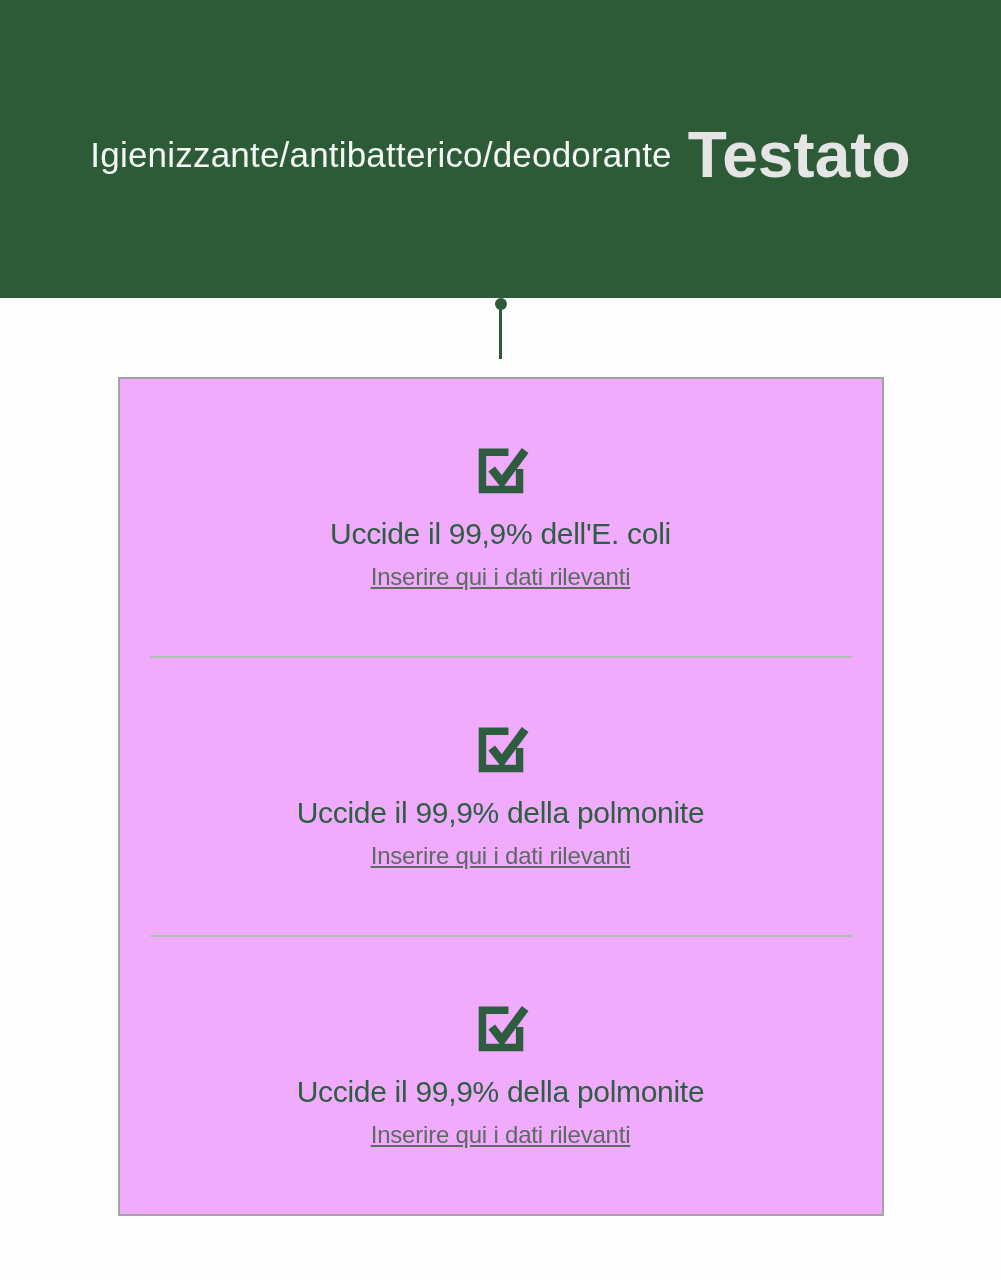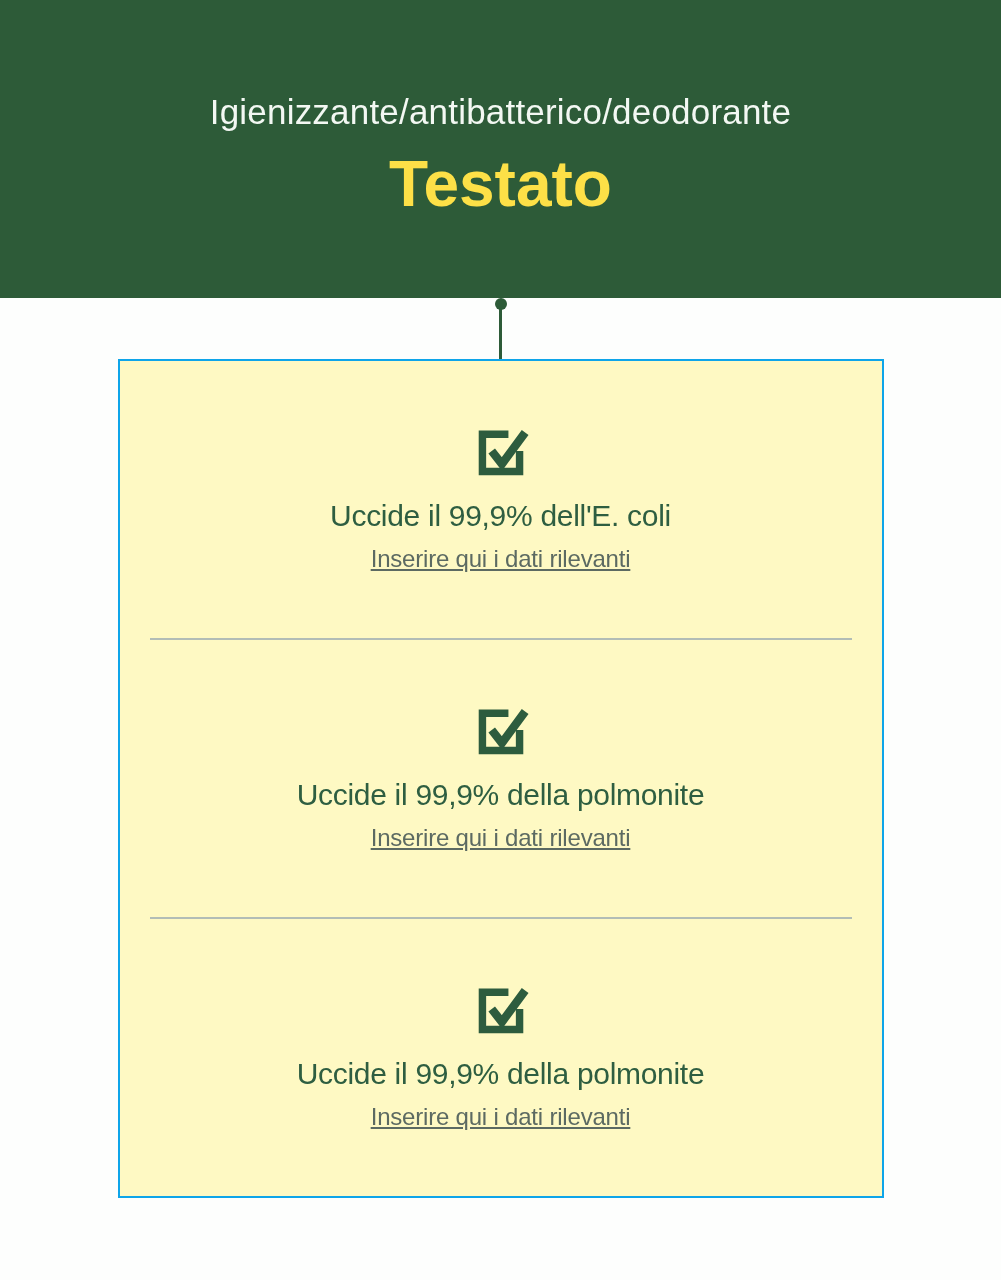--- a/index.html
+++ b/index.html
@@ -12,36 +12,36 @@
     background: #fdfefd;
     font-family: "Liberation Sans", sans-serif;
     overflow: hidden;
   }
 
   
   .banner {
     height: 298px;
     background: #2d5b38;
     display: flex;
-    flex-direction: column;
+    flex-direction: row;
     align-items: center;
     justify-content: center;
     gap: 16px;
     padding-top: 12px;
     box-sizing: border-box;
   }
   .banner-category {
     color: #f3f8f3;
     font-size: 35px;
     font-weight: 400;
     letter-spacing: 0.2px;
     line-height: 1.2;
   }
   .banner-title {
-    color: #fde047;
+    color: #e5e5e5;
     font-size: 64px;
     font-weight: 700;
     line-height: 1.1;
     text-align: center;
   }
 
   
   .connector {
     position: relative;
     height: 61px;
@@ -61,23 +61,23 @@
     top: 0;
     width: 12px;
     height: 12px;
     border-radius: 50%;
     background: #2d5b38;
   }
 
   
   .card {
     width: 762px;
-    margin: 0 auto;
-    border: 2px solid #0ea5e9;
-    background: #fef9c3;
+    margin: 18px auto;
+    border: 2px solid #a3a3a3;
+    background: #f0abfc;
     box-sizing: content-box;
   }
   .section {
     height: 277px;
     display: flex;
     flex-direction: column;
     align-items: center;
     justify-content: center;
     text-align: center;
   }

